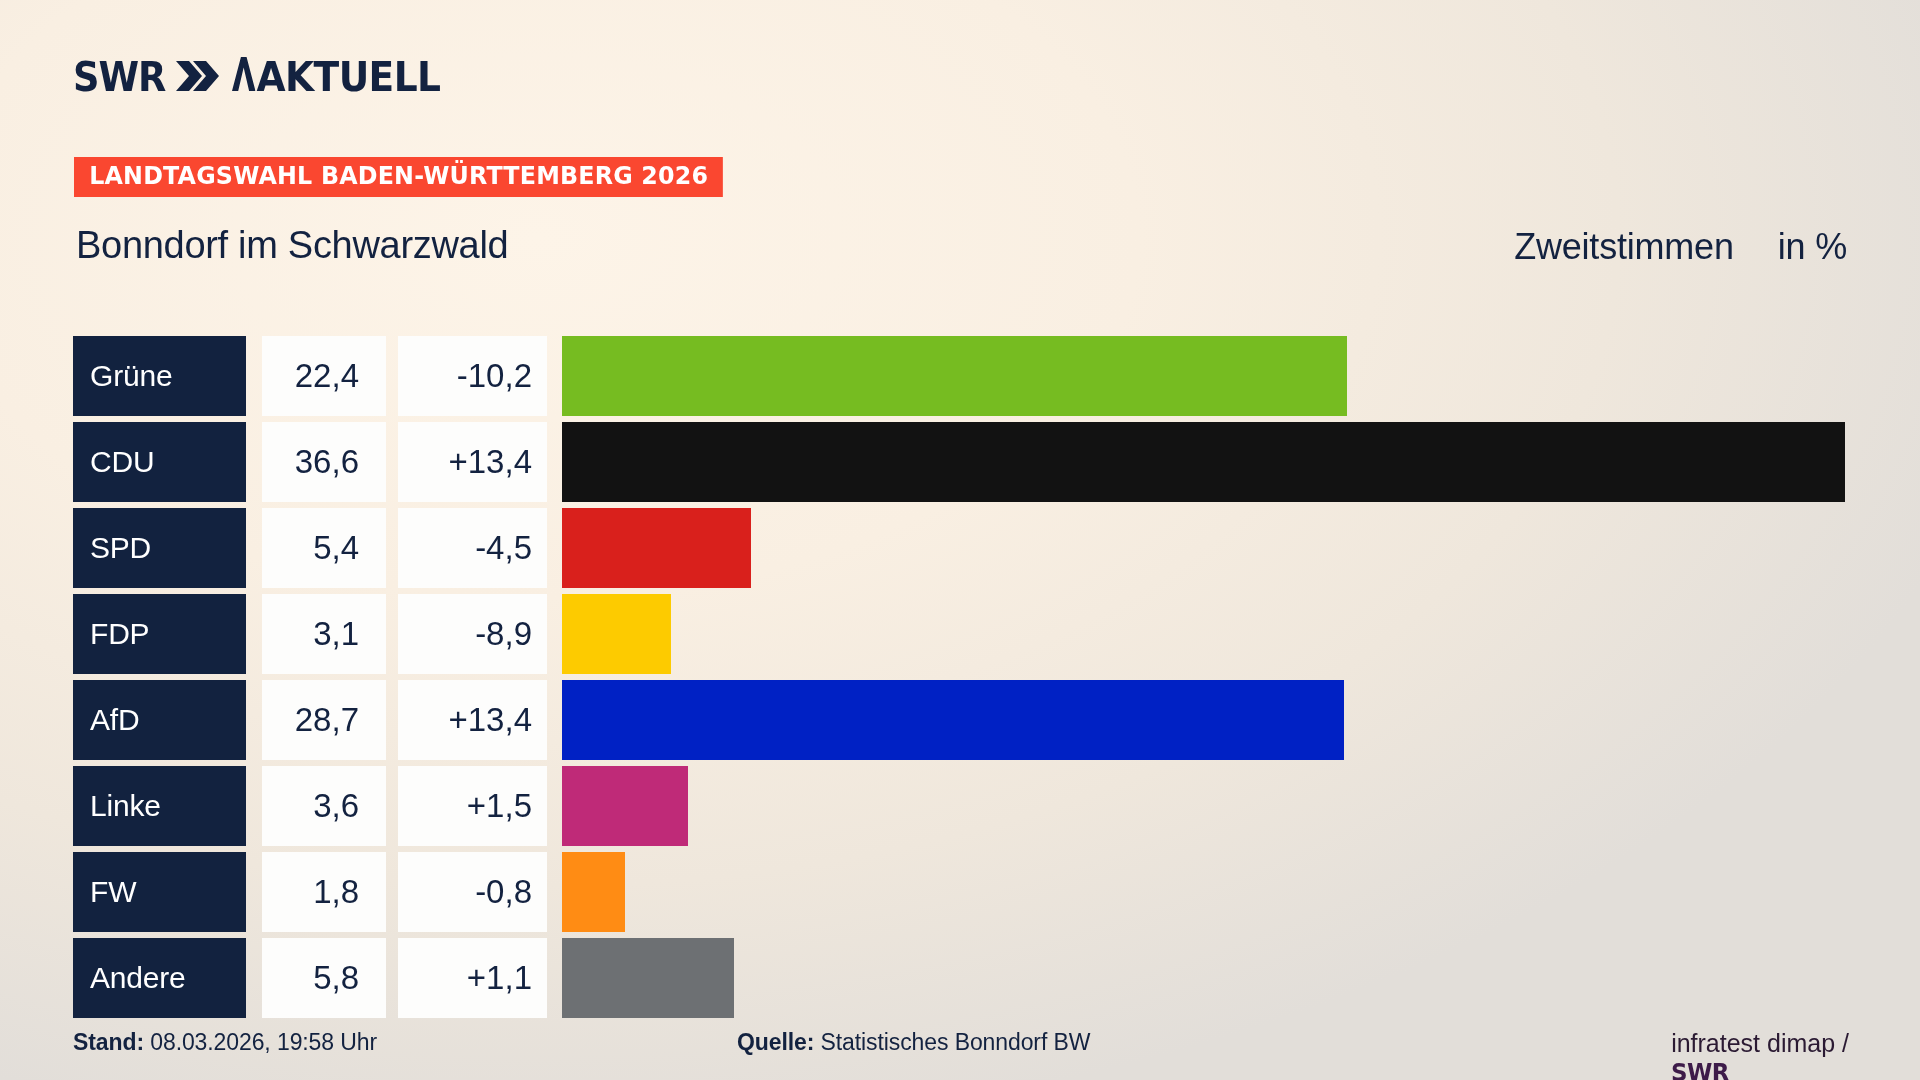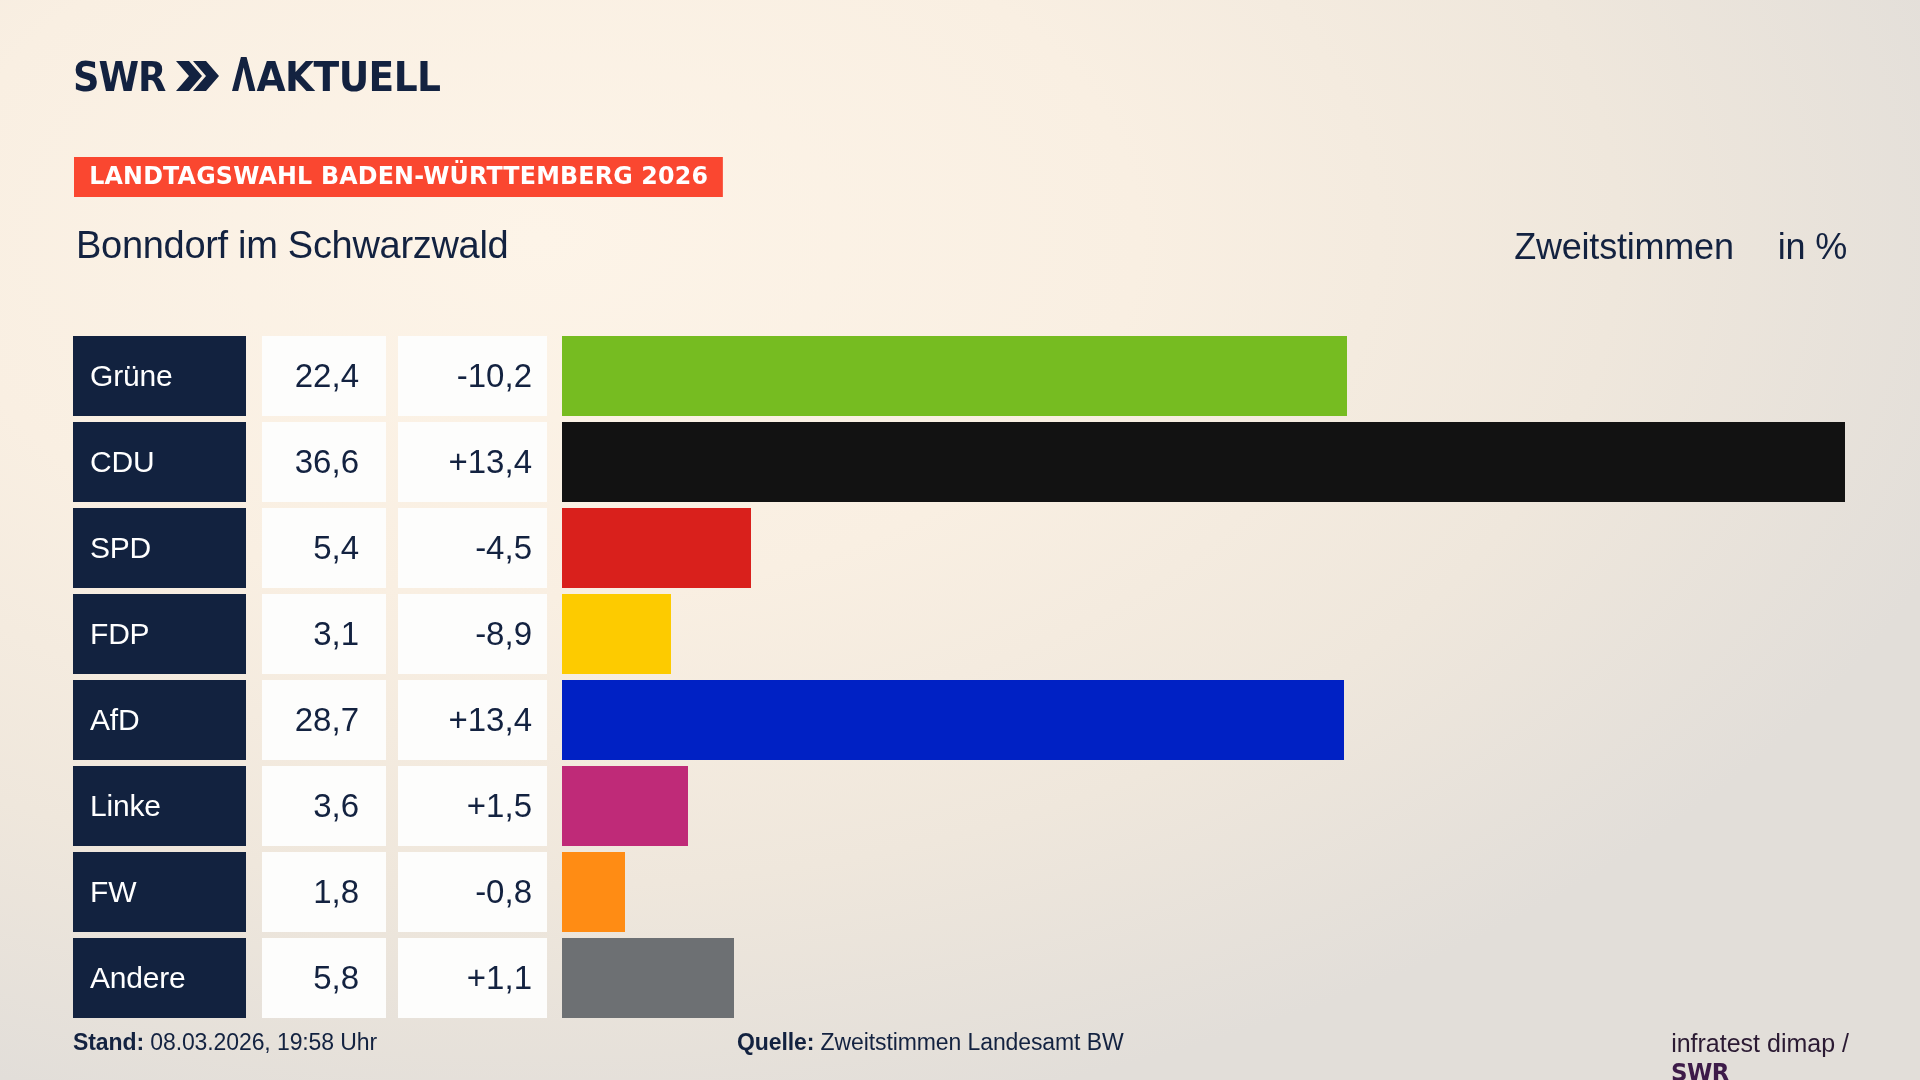--- a/index.html
+++ b/index.html
@@ -293,21 +293,21 @@
 
   </div>
 
   <div id="footer">
     <div class="foot-text" id="foot-stand">
       <b>Stand:</b>
       <span>08.03.2026, 19:58 Uhr</span>
     </div>
     <div class="foot-text" id="foot-quelle">
       <b>Quelle:</b>
-      <span>Zweitstimmen Landesamt BW</span>
+      <span>Statistisches Bonndorf BW</span>
     </div>
     <div id="foot-credit">
       <span>infratest dimap / </span>
       <span class="credit-swr">SWR</span>
       <span style="display:inline-block;margin-left:2px;">
         <svg width="27" height="20" viewBox="0 0 46 34" aria-hidden="true">
           <polygon points="1,2 14,2 27,17 14,32 1,32 14,17" fill="#3d1b49"></polygon>
           <polygon points="18,2 31,2 44,17 31,32 18,32 31,17" fill="#3d1b49"></polygon>
         </svg>
       </span>

